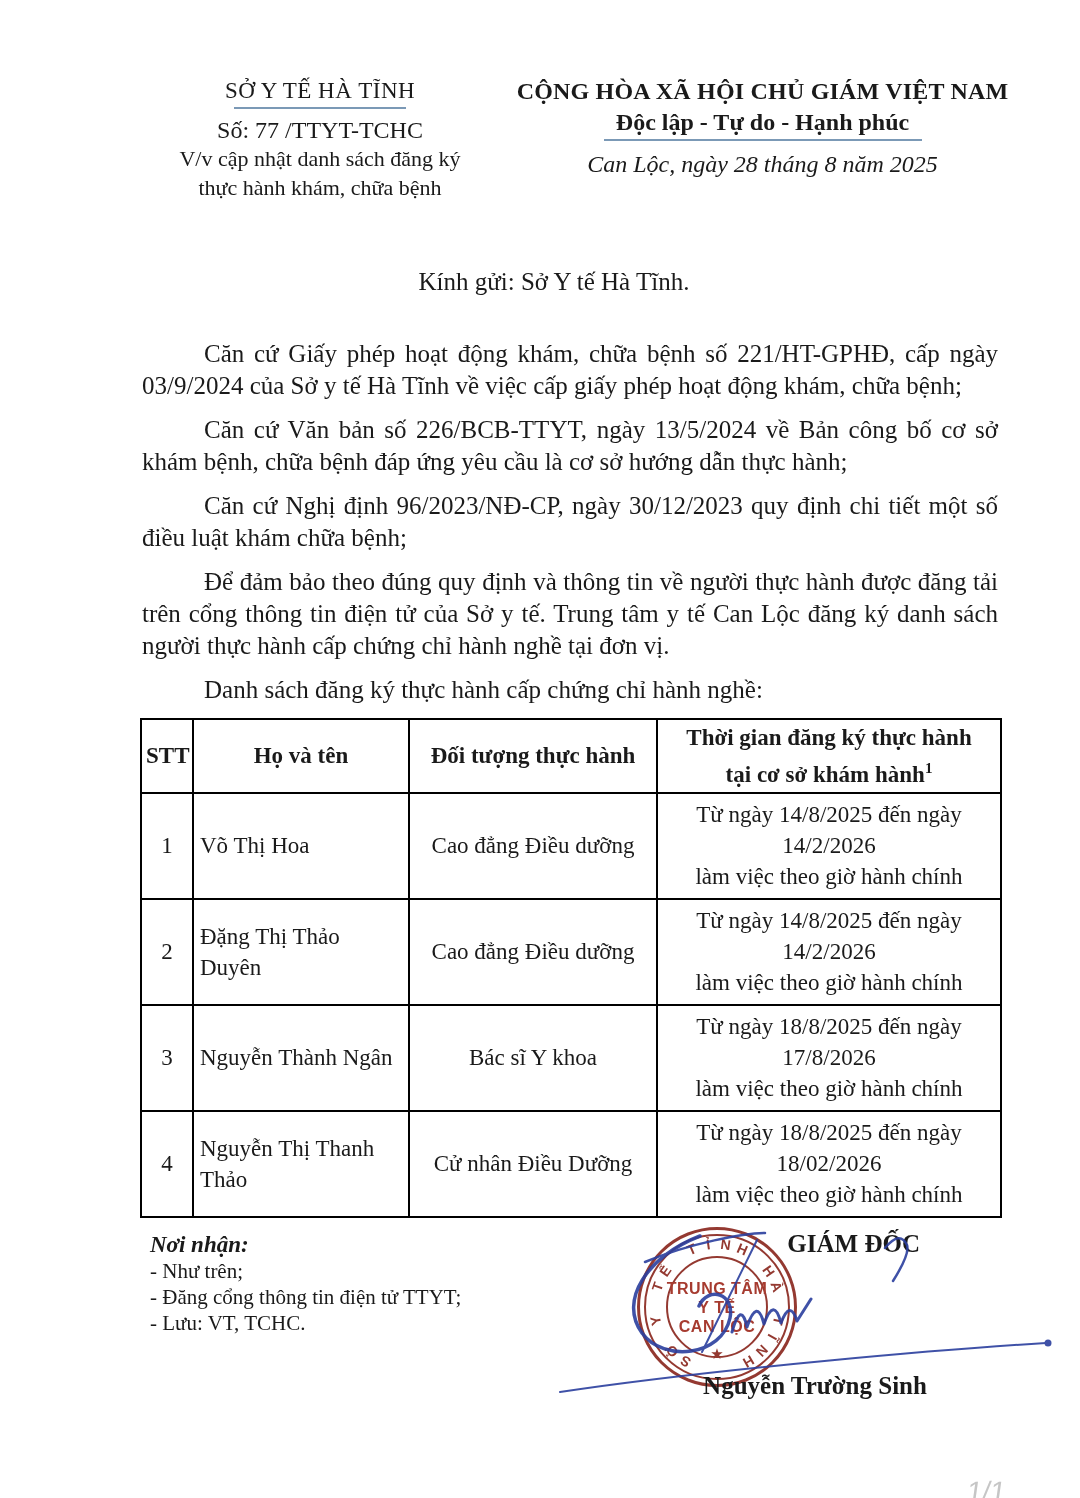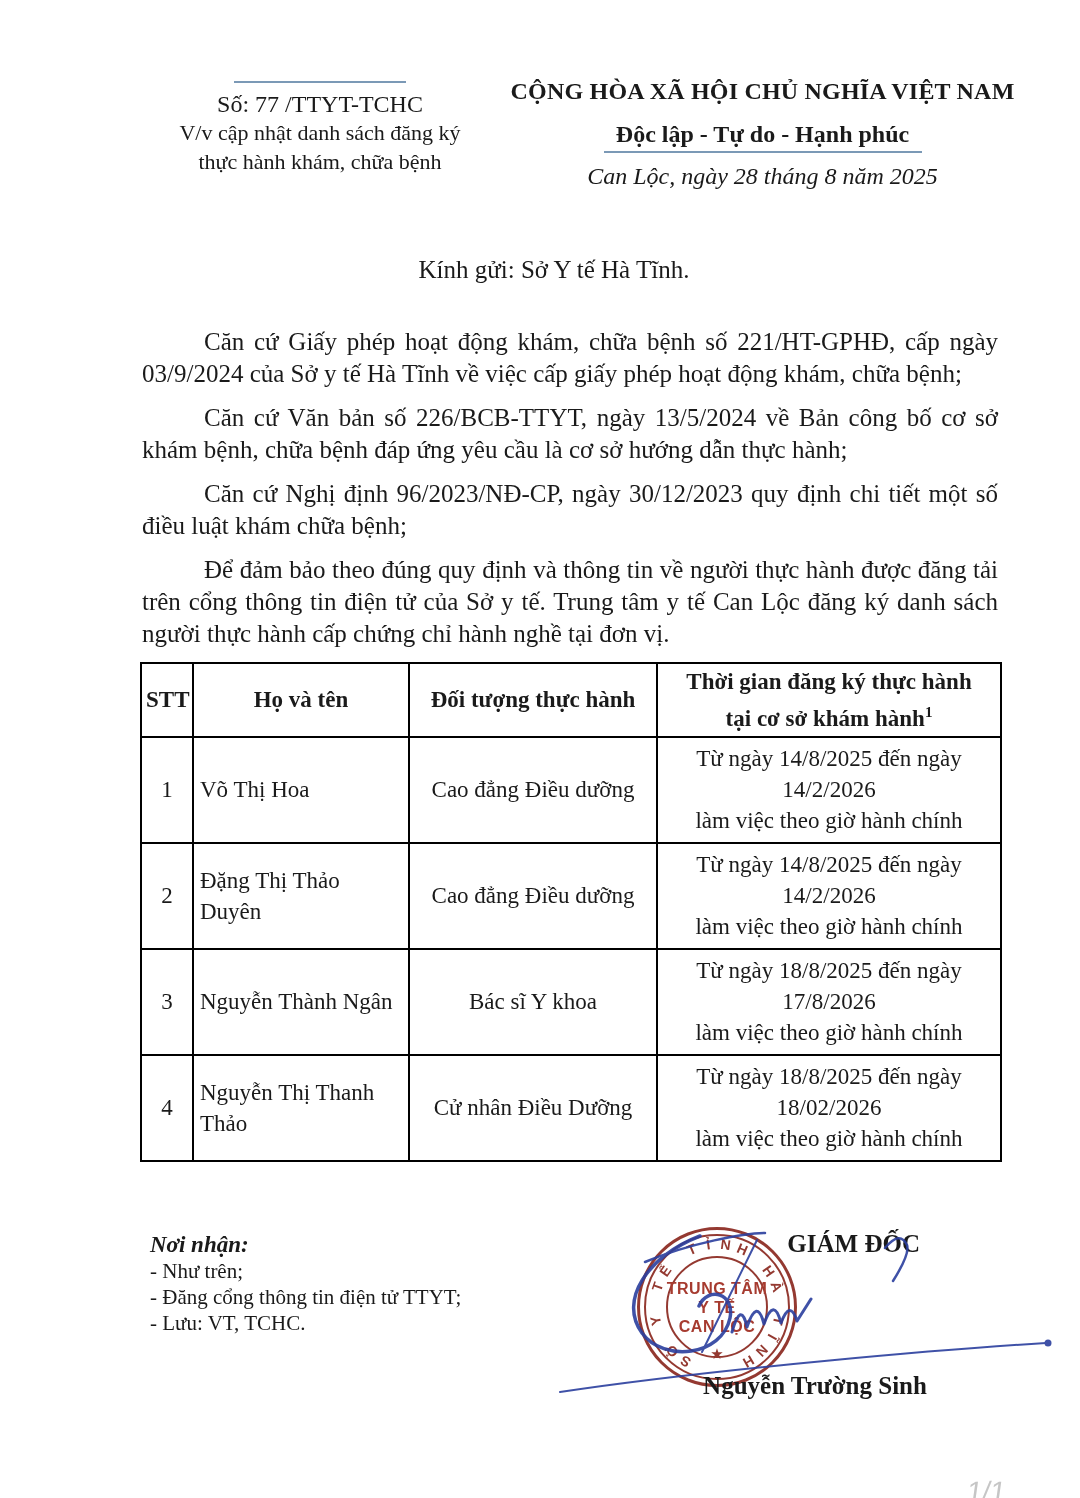--- a/index.html
+++ b/index.html
@@ -12,21 +12,21 @@
   .hdr{display:flex;padding-top:78px;}
   .hdr-left{width:350px;margin-left:145px;text-align:center;}
   .hdr-right{width:515px;margin-left:10px;text-align:center;}
   .org-parent{font-size:23px;letter-spacing:.5px;}
   .org-name{font-size:24px;font-weight:bold;margin-top:3px;}
   .rule-short{width:172px;height:2px;background:#7b99b6;margin:3px auto 8px auto;}
   .rule-motto{width:318px;height:2px;background:#7b99b6;margin:3px auto 10px auto;}
   .doc-number{font-size:24px;margin-top:6px;}
   .subject{font-size:22px;line-height:29px;}
   .motto1{font-size:24px;font-weight:bold;letter-spacing:.2px;}
-  .motto2{font-size:24px;font-weight:bold;margin-top:16px;}
+  .motto2{font-size:24px;font-weight:bold;margin-top:4px;}
   .dateline{font-size:24px;font-style:italic;margin-top:6px;}
   
   .salutation{text-align:center;font-size:25px;margin-top:66px;padding-left:28px;}
   .content{margin:42px 82px 0 142px;}
   .content p{
     font-size:25px;line-height:32px;text-align:justify;
     text-indent:62px;margin:0 0 12px 0;
   }
   .content p.intro{text-align:left;}
   
@@ -88,40 +88,42 @@
     transform:skewX(-8deg);font-family:"Liberation Sans","DejaVu Sans",sans-serif;
   }
 </style>
 </head>
 <body>
 
 <div class="page">
 
   <div class="hdr">
     <div class="hdr-left">
+      <div class="org-parent">SỞ Y TẾ HÀ TĨNH</div>
       <div class="rule-short"></div>
       <div class="doc-number">Số: 77  /TTYT-TCHC</div>
       <div class="subject">V/v cập nhật danh sách đăng ký</div>
       <div class="subject">thực hành khám, chữa bệnh</div>
     </div>
     <div class="hdr-right">
-      <div class="motto1">CỘNG HÒA XÃ HỘI CHỦ NGHĨA VIỆT NAM</div>
+      <div class="motto1">CỘNG HÒA XÃ HỘI CHỦ GIÁM VIỆT NAM</div>
       <div class="motto2">Độc lập - Tự do - Hạnh phúc</div>
       <div class="rule-motto"></div>
       <div class="dateline">Can Lộc, ngày 28 tháng 8 năm 2025</div>
     </div>
   </div>
 
   <div class="salutation">Kính gửi:  Sở Y tế Hà Tĩnh.</div>
 
   <div class="content">
     <p>Căn cứ Giấy phép hoạt động khám, chữa bệnh  số 221/HT-GPHĐ, cấp ngày 03/9/2024 của Sở y tế Hà Tĩnh về việc cấp giấy phép hoạt động khám, chữa bệnh;</p>
     <p>Căn cứ Văn bản số 226/BCB-TTYT, ngày 13/5/2024 về Bản công bố cơ sở khám bệnh, chữa bệnh đáp ứng yêu cầu là cơ sở hướng dẫn thực hành;</p>
     <p>Căn cứ Nghị định 96/2023/NĐ-CP, ngày 30/12/2023 quy định chi tiết một số điều luật khám chữa bệnh;</p>
     <p>Để đảm bảo theo đúng quy định và thông tin về người thực hành được đăng tải trên cổng thông tin điện tử của Sở y tế. Trung tâm y tế Can Lộc đăng ký danh sách người thực hành cấp chứng chỉ hành nghề tại đơn vị.</p>
+    <p class="intro">Danh sách đăng ký thực hành cấp chứng chỉ hành nghề:</p>
   </div>
 
   <table class="reg">
     <colgroup>
         <col class="c1">
         <col class="c2">
         <col class="c3">
         <col class="c4">
       </colgroup>
     <thead>

